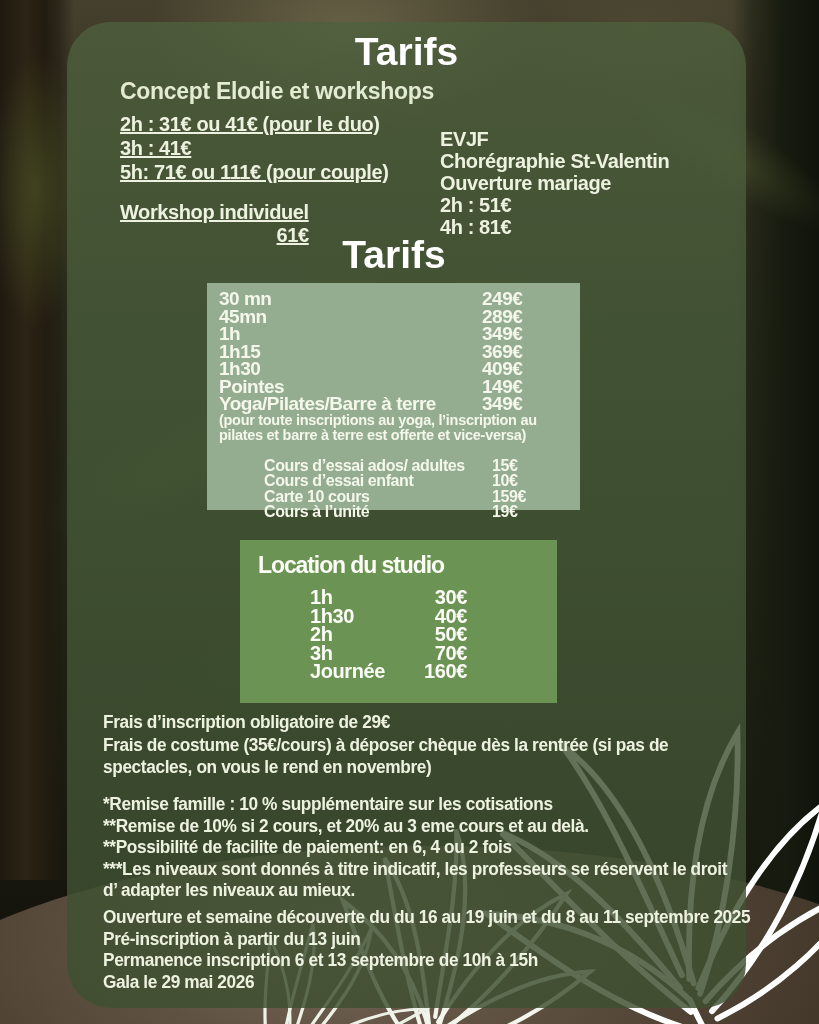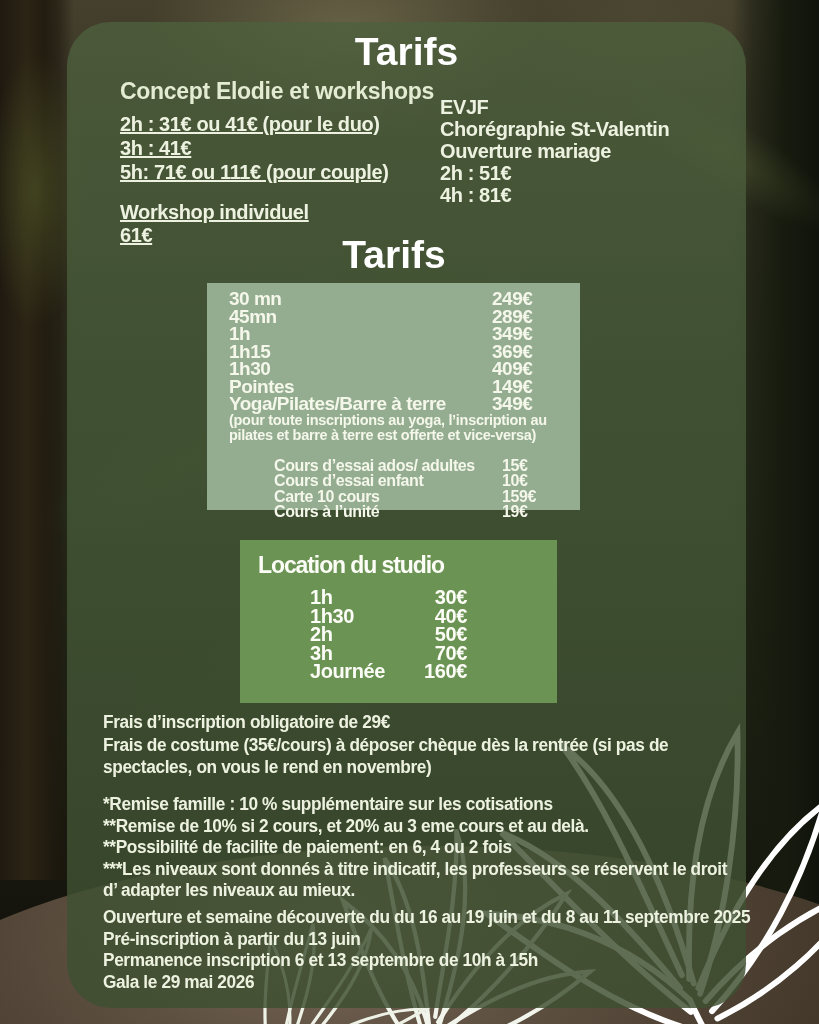--- a/index.html
+++ b/index.html
@@ -35,24 +35,24 @@
   .card{position:absolute;z-index:2;left:67px;top:22px;width:679px;height:986px;border-radius:44px;
     background:linear-gradient(180deg,rgba(77,96,61,.80) 0%,rgba(70,89,56,.80) 35%,rgba(62,79,48,.83) 100%);
     color:#edf2e0;}
   .title{position:absolute;color:#ffffff;font-size:39px;letter-spacing:0;}
   .t1{left:0;top:8px;width:100%;text-align:center;}
   .t2{left:0;top:211px;width:654px;text-align:center;}
   .concept-heading{position:absolute;left:53px;top:56px;font-size:23px;color:#e3ecd2;letter-spacing:-.3px;}
   .col{position:absolute;font-size:20px;letter-spacing:-.4px;}
   .col-left{left:53px;top:90px;line-height:24px;text-decoration:underline;}
   .workshop{margin-top:17px;line-height:23px;}
-  .col-right{left:373px;top:74px;line-height:22px;}
+  .col-right{left:373px;top:106px;line-height:22px;}
   
   .pricebox{position:absolute;left:140px;top:261px;width:373px;height:227px;background:#94ad90;
-    color:#f4f7ea;padding:7px 0 0 22px;box-sizing:border-box;}
+    color:#f4f7ea;padding:7px 0 0 12px;box-sizing:border-box;}
   .prow{display:grid;grid-template-columns:263px auto;font-size:19px;line-height:17.5px;letter-spacing:-.5px;}
   .pnote-line{font-size:14.5px;line-height:15.5px;letter-spacing:-.3px;}
   .subrows{margin-top:14px;padding-left:45px;}
   .subrow{display:grid;grid-template-columns:228px auto;font-size:16px;line-height:15.5px;letter-spacing:-.4px;}
   
   .locbox{position:absolute;left:173px;top:518px;width:317px;height:163px;background:#6b9353;color:#fcfdf7;}
   .loctitle{margin:12px 0 9px 18px;font-size:23px;letter-spacing:-1.1px;}
   .locrows{margin-left:70px;}
   .locrow{display:grid;grid-template-columns:95px 62px;font-size:20px;line-height:18.5px;letter-spacing:-.4px;}
   .locrow .price{text-align:right;}
@@ -101,21 +101,21 @@
 
     <div class="concept-heading">Concept Elodie et workshops</div>
 
     <div class="col col-left">
 
     <div class="line">2h : 31€ ou 41€ (pour le duo)</div>
         <div class="line">3h : 41€</div>
         <div class="line">5h: 71€ ou 111€ (pour couple)</div>
       </div>
     <div class="col col-left workshop-wrap" style="top:90px;left:53px;">
-      <div class="workshop" style="margin-top:89px;">
+      <div class="workshop" style="margin-top:89px;text-align:right;">
 
       <div class="line">Workshop individuel</div>
           <div class="line">61€</div>
         </div>
     </div>
     <div class="col col-right">
 
     <div class="line">EVJF</div>
         <div class="line">Chorégraphie St-Valentin</div>
         <div class="line">Ouverture mariage</div>

